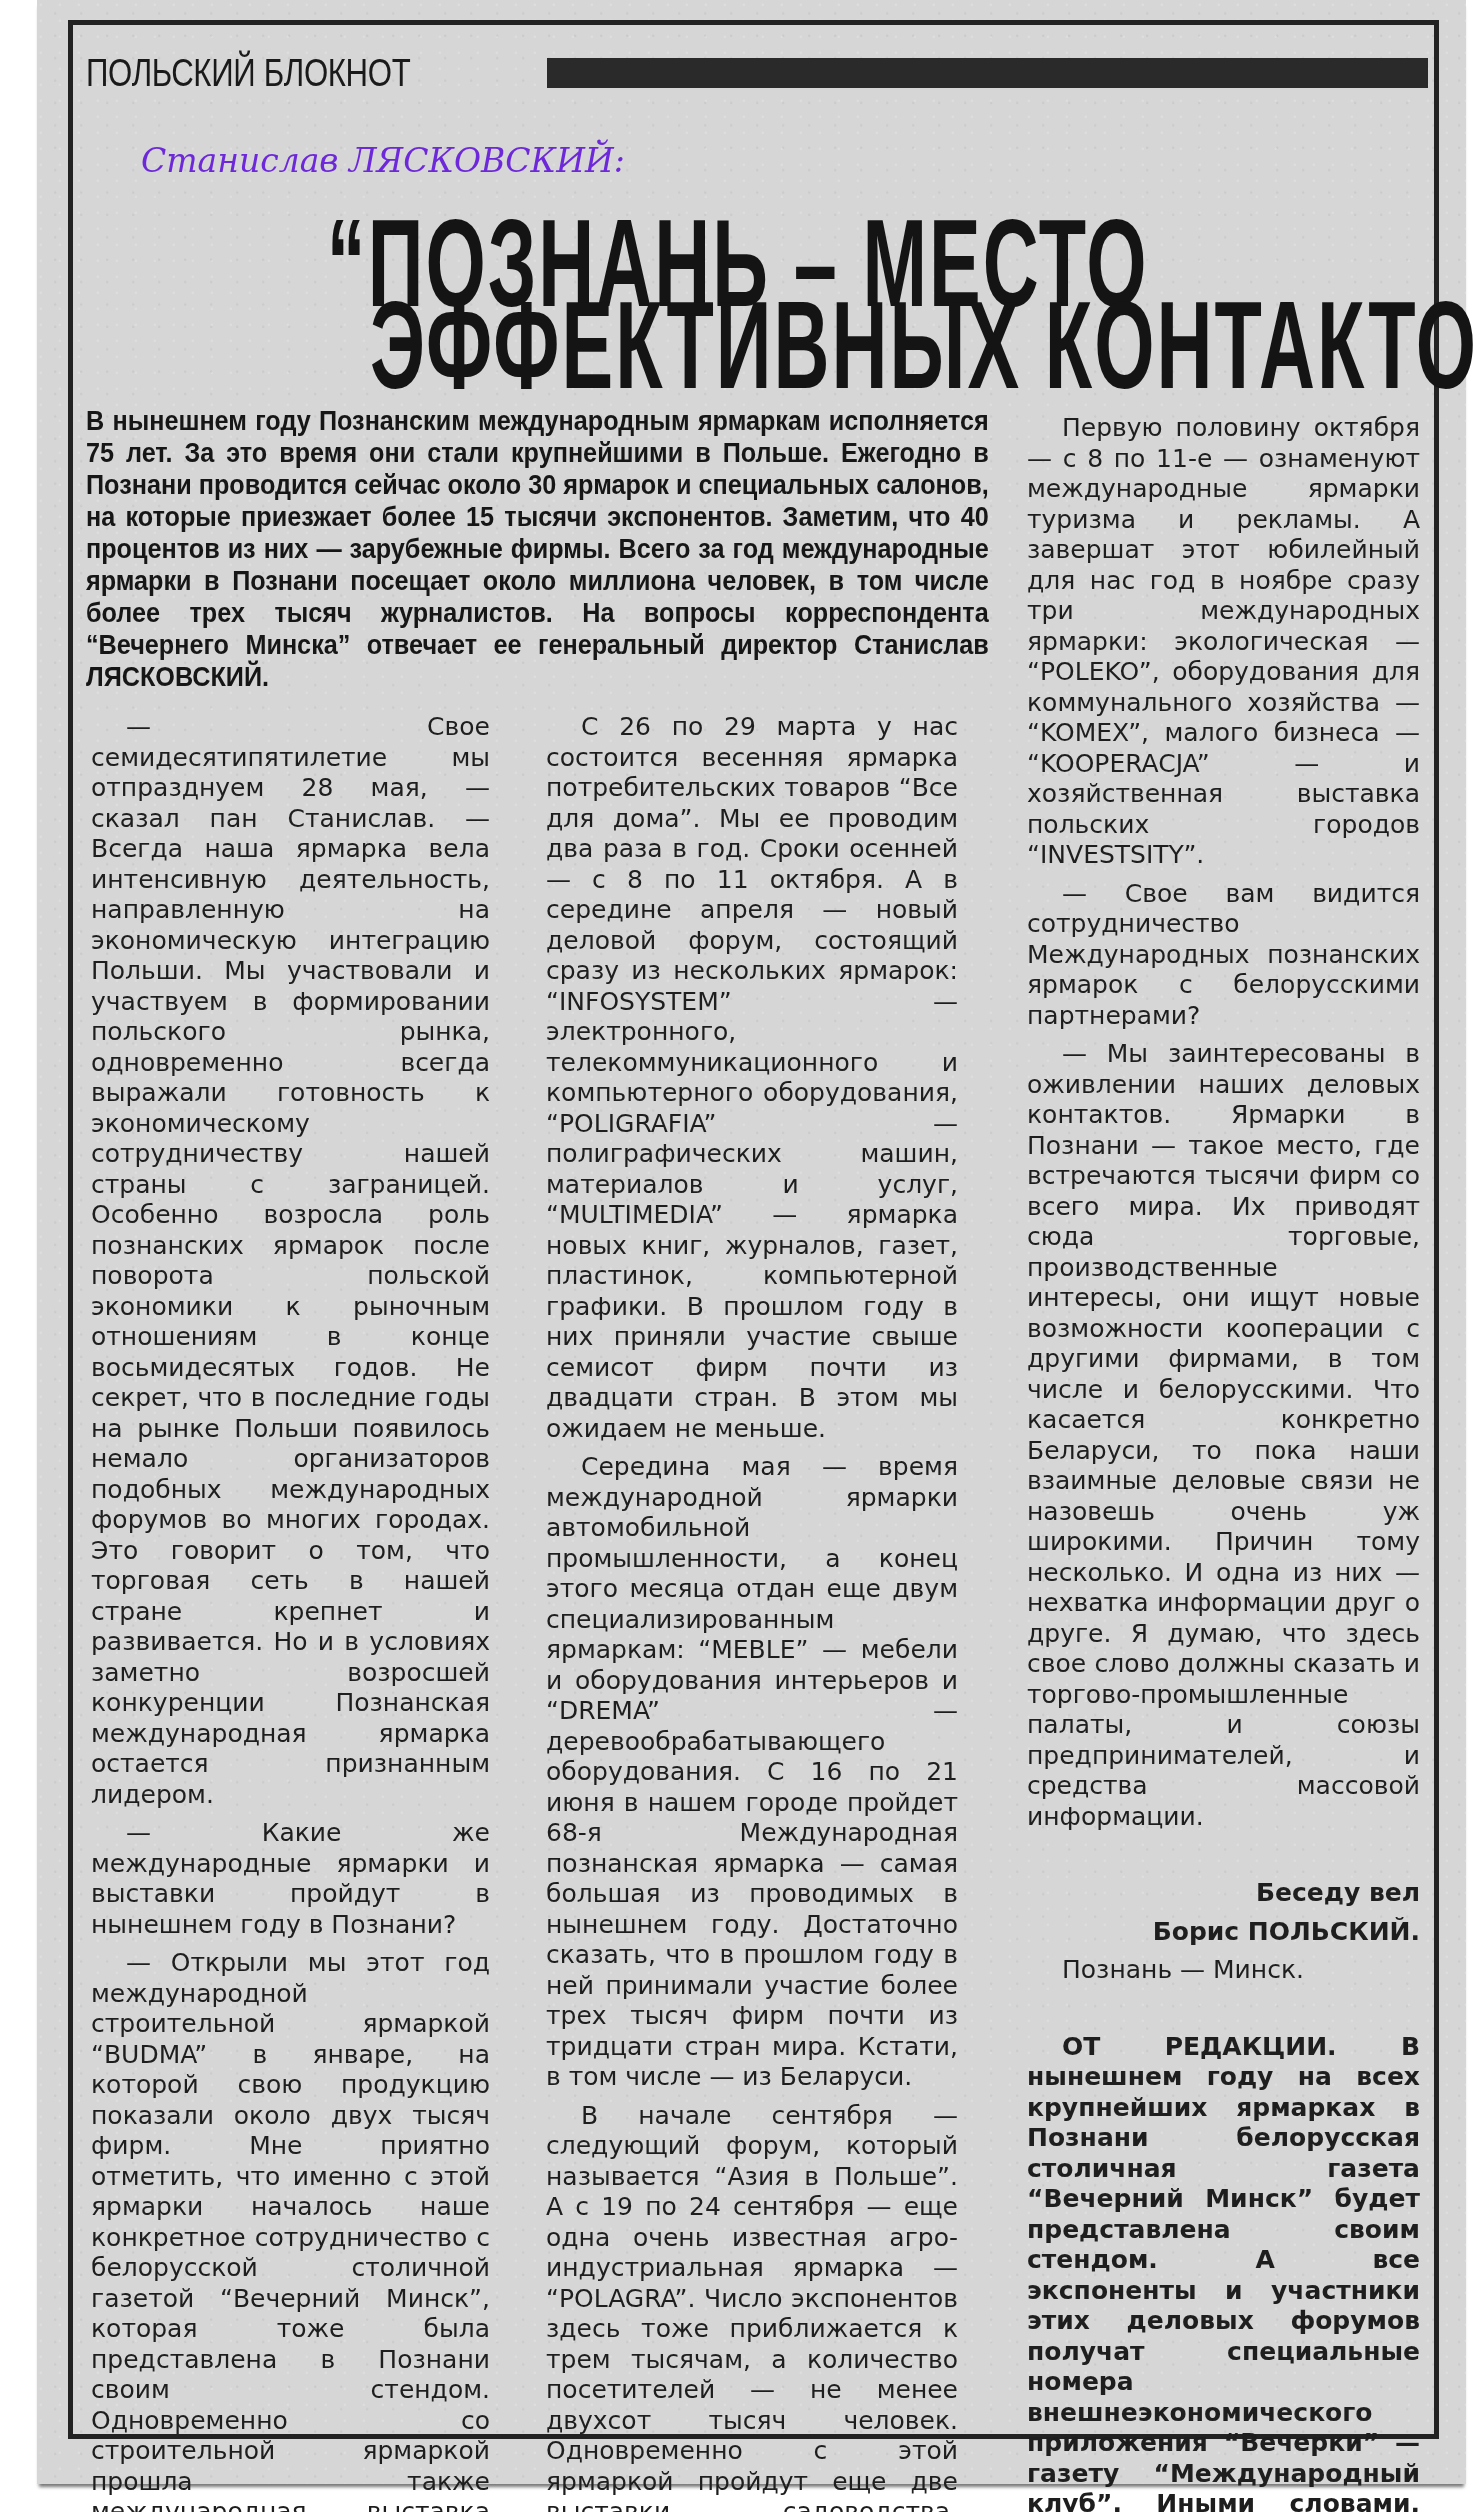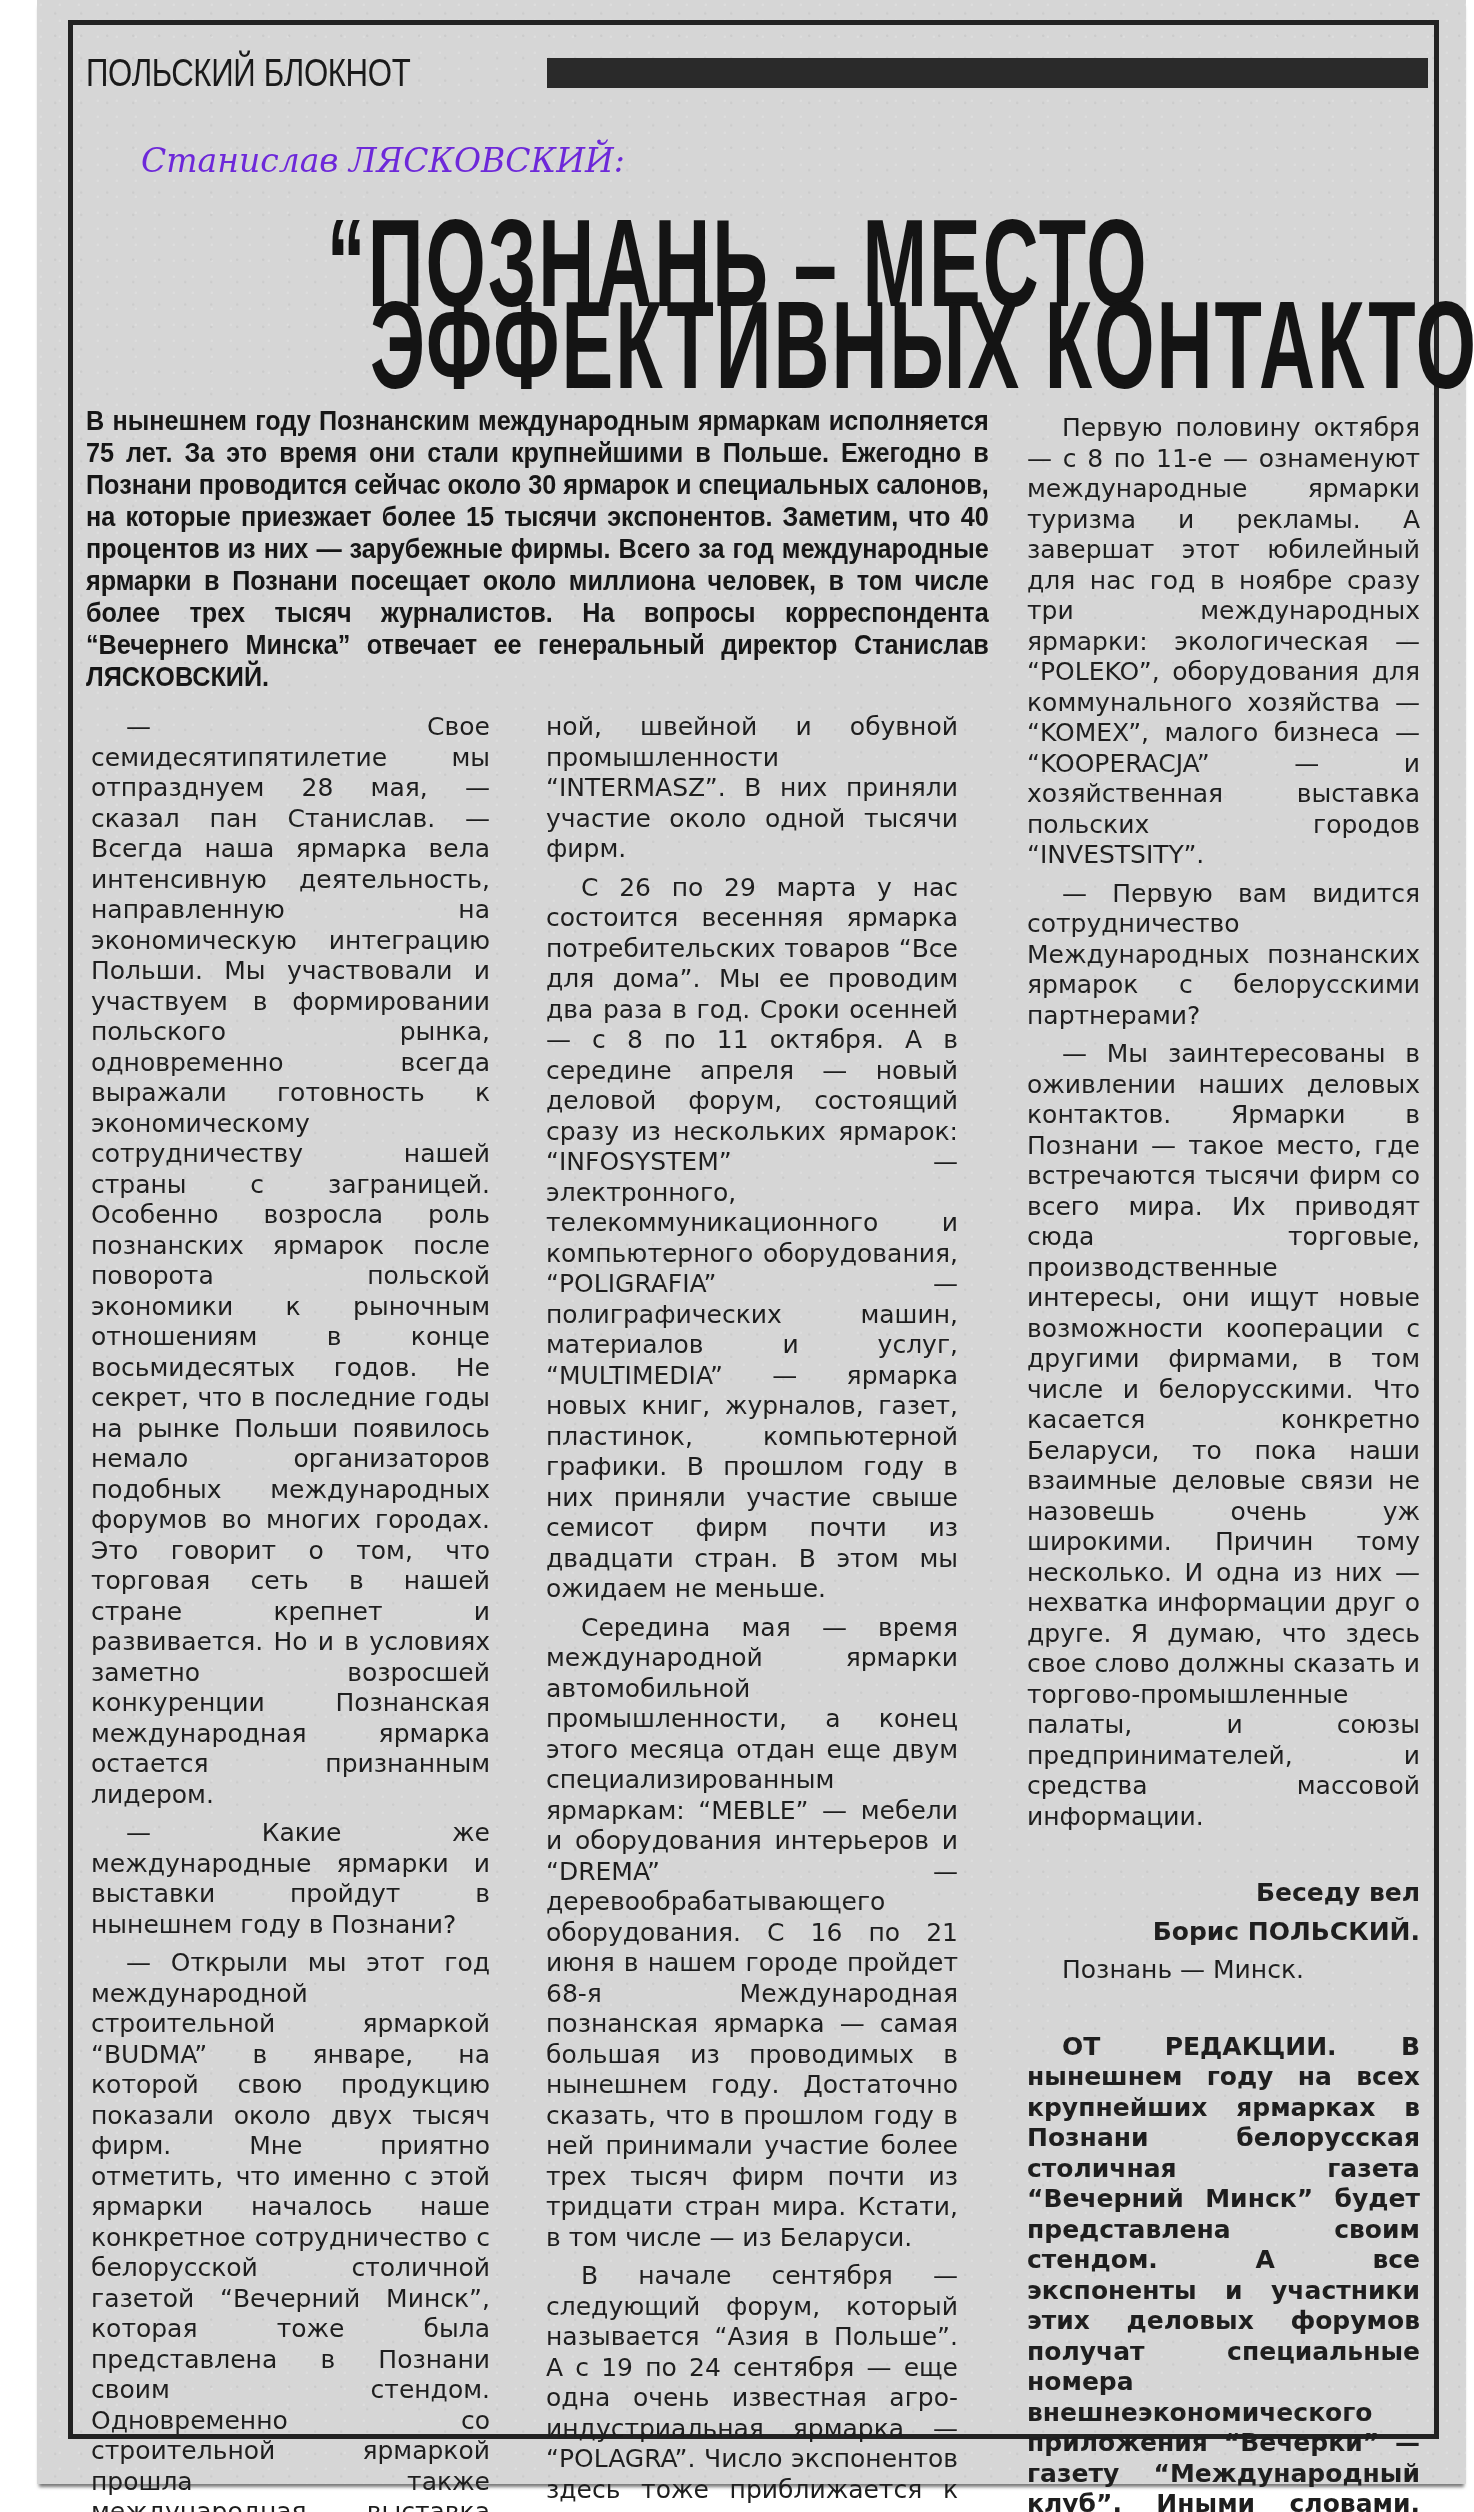--- a/index.html
+++ b/index.html
@@ -99,29 +99,28 @@
   <div class="inner">В нынешнем году Познанским международным ярмаркам исполняется 75 лет. За это время они стали крупнейшими в Польше. Ежегодно в Познани проводится сейчас около 30 ярмарок и специальных салонов, на которые приезжает более 15 тысячи экспонентов. Заметим, что 40 процентов из них — зарубежные фирмы. Всего за год международные ярмарки в Познани посещает около миллиона человек, в том числе более трех тысяч журналистов. На вопросы корреспондента “Вечернего Минска” отвечает ее генеральный директор Станислав ЛЯСКОВСКИЙ.</div>
 </div>
 
 <div class="col col-left">
   <p>— Свое семидесятипятилетие мы отпразднуем 28 мая, — сказал пан Станислав. — Всегда наша ярмарка вела интенсивную деятельность, направленную на экономическую интеграцию Польши. Мы участвовали и участвуем в формировании польского рынка, одновременно всегда выражали готовность к экономическому сотрудничеству нашей страны с заграницей. Особенно возросла роль познанских ярмарок после поворота польской экономики к рыночным отношениям в конце восьмидесятых годов. Не секрет, что в последние годы на рынке Польши появилось немало организаторов подобных международных форумов во многих городах. Это говорит о том, что торговая сеть в нашей стране крепнет и развивается. Но и в условиях заметно возросшей конкуренции Познанская международная ярмарка остается признанным лидером.</p>
   <p>— Какие же международные ярмарки и выставки пройдут в нынешнем году в Познани?</p>
   <p>— Открыли мы этот год международной строительной ярмаркой “BUDMA” в январе, на которой свою продукцию показали около двух тысяч фирм. Мне приятно отметить, что именно с этой ярмарки началось наше конкретное сотрудничество с белорусской столичной газетой “Вечерний Минск”, которая тоже была представлена в Познани своим стендом. Одновременно со строительной ярмаркой прошла также международная выставка средств защиты имущества “SECUREX”. В конце февраля — начале марта эстафету у них приняли ярмарка потребительских товаров “Весна” и “Познанская неделя моды”. В середине марта Познань принимала международную выставку медицинского оборудования “SALMED” и международную торговую ярмарку оборудования для текстиль-</p>
 </div>
 
 <div class="col col-mid">
-  <p style="text-indent:0">ной, швейной и обувной промышленности “INTERMASZ”. В них приняли участие около одной тысячи фирм.</p>
   <p>С 26 по 29 марта у нас состоится весенняя ярмарка потребительских товаров “Все для дома”. Мы ее проводим два раза в год. Сроки осенней — с 8 по 11 октября. А в середине апреля — новый деловой форум, состоящий сразу из нескольких ярмарок: “INFOSYSTEM” — электронного, телекоммуникационного и компьютерного оборудования, “POLIGRAFIA” — полиграфических машин, материалов и услуг, “MULTIMEDIA” — ярмарка новых книг, журналов, газет, пластинок, компьютерной графики. В прошлом году в них приняли участие свыше семисот фирм почти из двадцати стран. В этом мы ожидаем не меньше.</p>
   <p>Середина мая — время международной ярмарки автомобильной промышленности, а конец этого месяца отдан еще двум специализированным ярмаркам: “MEBLE” — мебели и оборудования интерьеров и “DREMA” — деревообрабатывающего оборудования. С 16 по 21 июня в нашем городе пройдет 68-я Международная познанская ярмарка — самая большая из проводимых в нынешнем году. Достаточно сказать, что в прошлом году в ней принимали участие более трех тысяч фирм почти из тридцати стран мира. Кстати, в том числе — из Беларуси.</p>
   <p>В начале сентября — следующий форум, который называется “Азия в Польше”. А с 19 по 24 сентября — еще одна очень известная агро-индустриальная ярмарка — “POLAGRA”. Число экспонентов здесь тоже приближается к трем тысячам, а количество посетителей — не менее двухсот тысяч человек. Одновременно с этой ярмаркой пройдут еще две выставки — садоводства, оборудования для упаковки и хранения товаров.</p>
 </div>
 
 <div class="col col-right">
   <p>Первую половину октября — с 8 по 11-е — ознаменуют международные ярмарки туризма и рекламы. А завершат этот юбилейный для нас год в ноябре сразу три международных ярмарки: экологическая — “POLEKO”, оборудования для коммунального хозяйства — “KOMEX”, малого бизнеса — “KOOPERACJA” — и хозяйственная выставка польских городов “INVESTSITY”.</p>
-  <p>— Первую вам видится сотрудничество Международных познанских ярмарок с белорусскими партнерами?</p>
+  <p>— Свое вам видится сотрудничество Международных познанских ярмарок с белорусскими партнерами?</p>
   <p>— Мы заинтересованы в оживлении наших деловых контактов. Ярмарки в Познани — такое место, где встречаются тысячи фирм со всего мира. Их приводят сюда торговые, производственные интересы, они ищут новые возможности кооперации с другими фирмами, в том числе и белорусскими. Что касается конкретно Беларуси, то пока наши взаимные деловые связи не назовешь очень уж широкими. Причин тому несколько. И одна из них — нехватка информации друг о друге. Я думаю, что здесь свое слово должны сказать и торгово-промышленные палаты, и союзы предпринимателей, и средства массовой информации.</p>
   <div class="gap"></div>
   <p class="sig">Беседу вел</p>
   <p class="sig">Борис ПОЛЬСКИЙ.</p>
   <p class="place">Познань — Минск.</p>
   <div class="gap"></div>
   <p class="editorial"><b>ОТ РЕДАКЦИИ.</b><span> В нынешнем году на всех крупнейших ярмарках в Познани белорусская столичная газета “Вечерний Минск” будет представлена своим стендом. А все экспоненты и участники этих деловых форумов получат специальные номера внешнеэкономического приложения “Вечерки” — газету “Международный клуб”. Иными словами, информацию и рекламу, опубликованные в нашем издании, увидят тысячи фирм из десятков стран мира. Так что приглашаем воспользоваться этой уникальной возможностью распространения информации тех, кто заинтересован в налаживании эффективного международного делового сотрудничества. Ждем вашу рекламу в нашем “Международном клубе”. И о вас узнает весь мир!</span></p>
 </div>
 
 

